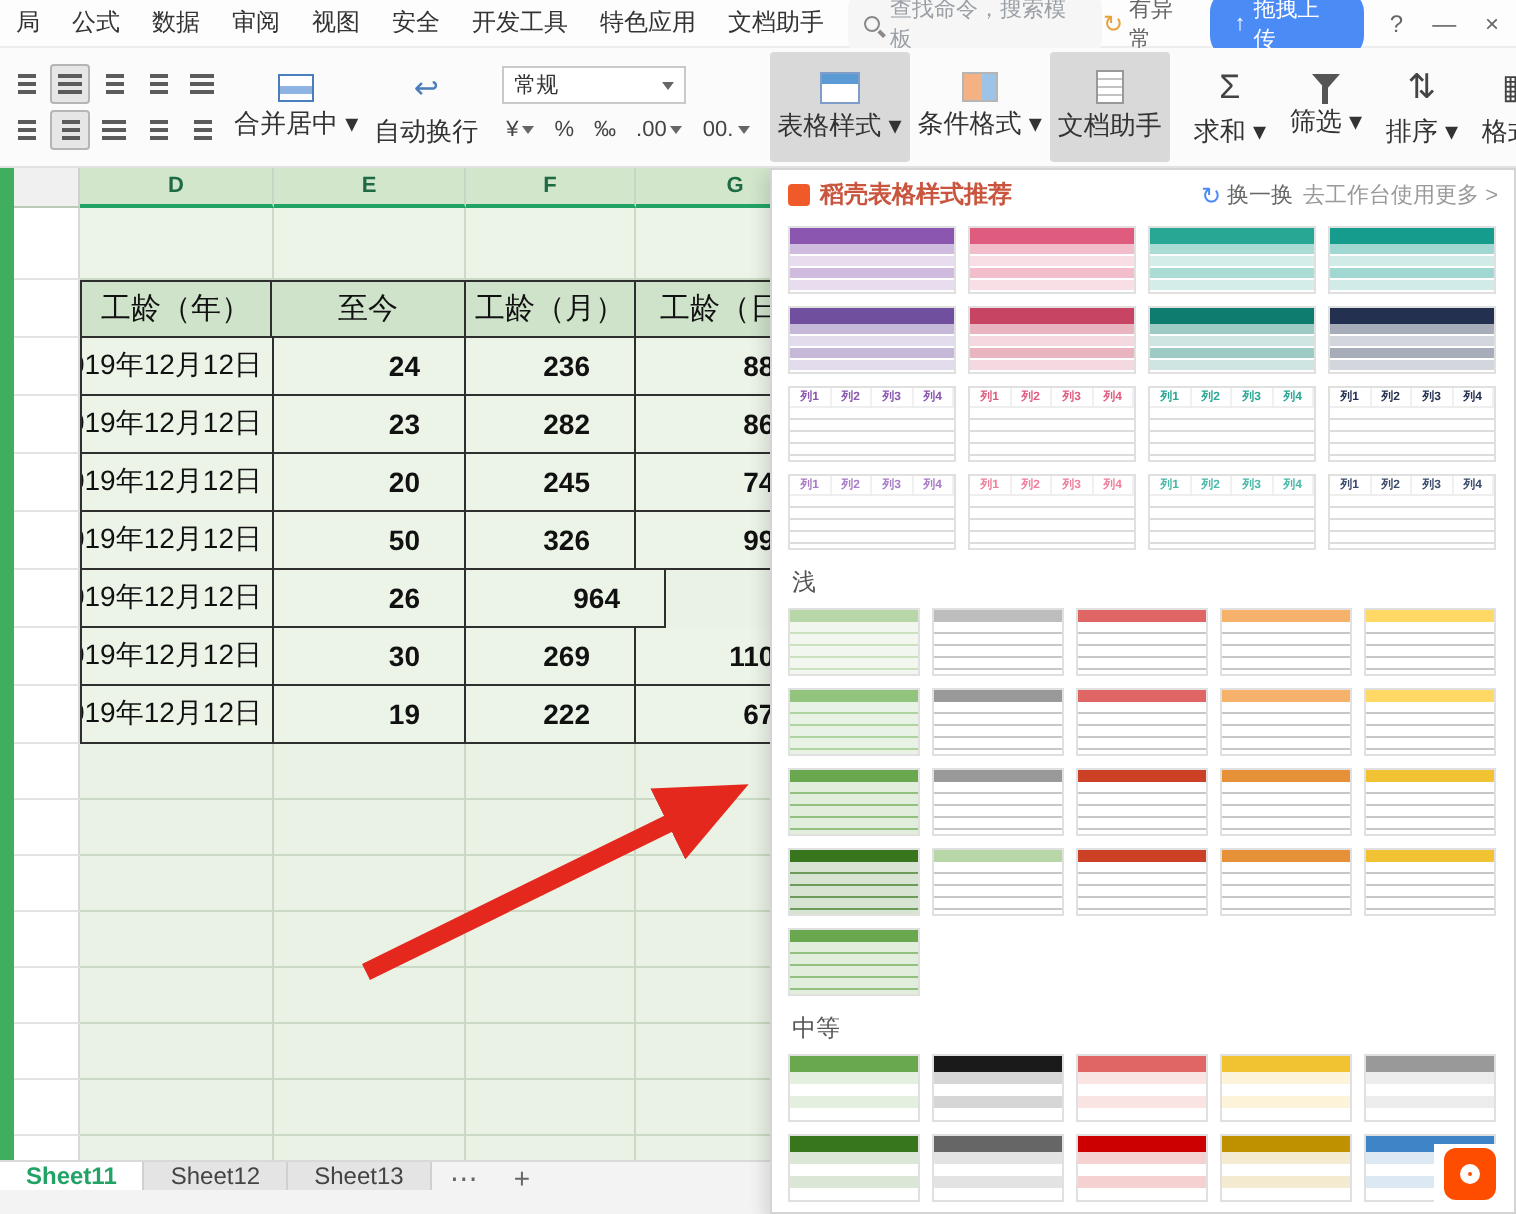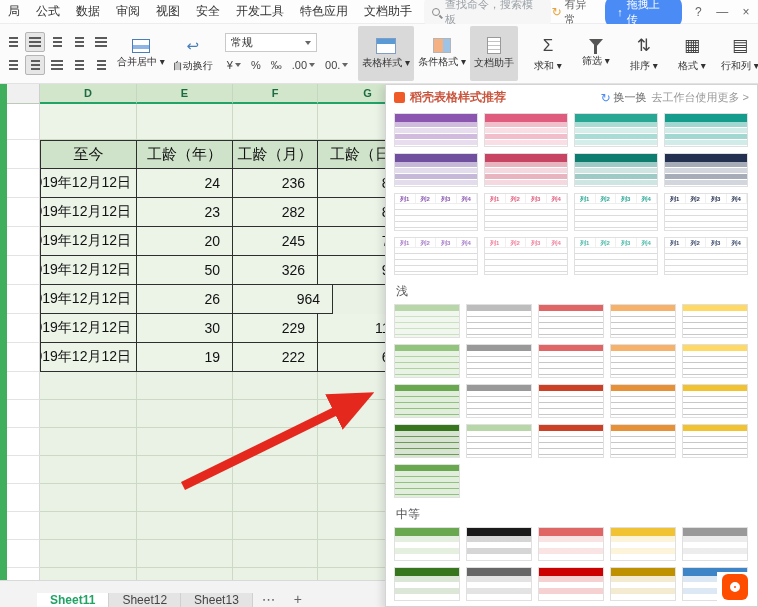--- a/index.html
+++ b/index.html
@@ -29,21 +29,21 @@
   .vsep{width:1px;background:#e4e4e4;margin:7px 3px;}
   .align-btn{width:20px;height:20px;border:1px solid transparent;display:flex;align-items:center;justify-content:center;border-radius:2px;}
   .align-btn.active{border-color:#b5b5b5;background:#e6e6e6;}
   .bars{width:12px;height:10px;background:repeating-linear-gradient(180deg,#5b5b5b 0 2px,transparent 2px 4px);}
   .bars.n{width:9px;}
   .bigrow{display:flex;align-items:stretch;}
   .bigbtn{display:flex;flex-direction:column;align-items:center;justify-content:center;min-width:48px;
     padding:2px 4px;gap:2px;color:#333;border-radius:2px;}
   .bigbtn.activebtn{background:#d9d9d9;}
   .bicon{height:22px;display:flex;align-items:center;justify-content:center;font-size:17px;color:#444;}
-  .blabel{font-size:10px;white-space:nowrap;color:#333;}
+  .blabel{font-size:13px;white-space:nowrap;color:#333;}
   .numfmt{width:92px;height:19px;border:1px solid #c9c9c9;background:#fff;font-size:11px;display:flex;
     align-items:center;padding:0 5px;justify-content:space-between;color:#333;}
   .caret{width:0;height:0;border-left:3px solid transparent;border-right:3px solid transparent;border-top:4px solid #666;}
   .numicons{display:flex;gap:6px;align-items:center;height:19px;}
   .numicon{font-size:11px;color:#444;display:flex;align-items:center;gap:2px;padding:1px 2px;}
   .icon-merge{width:18px;height:14px;border:1px solid #4a7ebb;background:linear-gradient(180deg,#fff 5px,#8db4e2 5px 9px,#fff 9px);}
   .icon-wrap{font-size:15px;color:#4a7ebb;}
   .icon-grid{width:18px;height:15px;border:1px solid #b5b5b5;
     background:linear-gradient(90deg,#f4b183 0 9px,#9dc3e6 9px),linear-gradient(180deg,#fff 0,#fff 100%);}
   .icon-table{width:20px;height:16px;border:1px solid #7f9ec7;
@@ -73,21 +73,21 @@
   .srow.filler .ecell{background:#eaf2e6;}
   .srow.thead{height:29px;}
   .srow.tdata{height:29px;}
   .hcell{background:#cfe2ca;border:1px solid #2e2e2e;font-size:15px;color:#111;
     display:flex;align-items:center;justify-content:center;white-space:nowrap;}
   .hcell + .hcell{border-left:none;}
   .dcell{background:#ecf4e8;border:1px solid #2e2e2e;border-top:none;font-size:14px;color:#111;
     display:flex;align-items:center;justify-content:flex-end;white-space:nowrap;}
   .dcell + .dcell{border-left:none;}
   .dcell.datecol{padding-right:5px;}
-  .dcell.numcol{padding-right:12px;}
+  .dcell.numcol{padding-right:22px;font-weight:bold;}
 
   
   .panel{position:absolute;left:385px;top:84px;width:373px;height:523px;background:#fff;
     border:1px solid #d4d4d4;box-shadow:-3px 3px 8px rgba(0,0,0,.12);z-index:10;
     display:flex;flex-direction:column;overflow:hidden;}
   .panel-head{height:25px;display:flex;align-items:center;padding:0 8px;gap:5px;flex-shrink:0;}
   .dk-icon{width:11px;height:11px;background:#f05a28;border-radius:2px;flex-shrink:0;}
   .panel-title{color:#c9553e;font-weight:bold;font-size:12px;white-space:nowrap;}
   .phspacer{flex:1;}
   .change{color:#666;font-size:11px;display:flex;gap:3px;align-items:center;white-space:nowrap;}
@@ -106,21 +106,21 @@
   .thumb.lt,.thumb.md{width:66px;height:34px;display:flex;flex-direction:column;background:#fff;}
   .lt-head{height:6px;flex-shrink:0;}
   .md-head{height:8px;flex-shrink:0;}
   .lt-body,.md-body{flex:1;}
 
   
   .arrow-svg{position:absolute;left:0;top:0;width:758px;height:607px;z-index:8;pointer-events:none;}
 
   
   .tabbar{position:absolute;left:0;bottom:0;width:385px;height:27px;background:#f3f3f3;
-    border-top:1px solid #d9d9d9;display:flex;align-items:flex-end;z-index:5;font-size:12px;padding-left:37px;}
+    border-top:1px solid #d9d9d9;display:flex;align-items:flex-start;z-index:5;font-size:12px;}
   .stab{padding:0 13px;display:flex;align-items:center;background:#e4e4e4;border-right:1px solid #d0d0d0;color:#444;white-space:nowrap;}
   .stab.active{background:#fff;color:#21a366;font-weight:bold;}
   .tab-extra{display:flex;align-items:center;padding:0 9px;color:#666;font-size:14px;}
 
   
   .watermark{position:absolute;right:5px;bottom:5px;z-index:30;display:flex;align-items:center;gap:5px;
     background:#fff;padding:2px 5px;}
   .wm-icon{width:26px;height:26px;border-radius:6px;background:#ff4d00;display:flex;align-items:center;justify-content:center;flex-shrink:0;}
   .wm-ring{width:10px;height:10px;border:4px solid #fff;border-radius:50%;}
   .wm-text{font-size:19px;font-weight:bold;white-space:nowrap;}
@@ -274,22 +274,22 @@
   <div id="sheet-rows">
       <div class="srow empty">
         <div class="scell ccol" style="width: 33px;"></div>
         <div class="scell ecell" style="width: 97px;"></div>
         <div class="scell ecell" style="width: 96px;"></div>
         <div class="scell ecell" style="width: 85px;"></div>
         <div class="scell ecell" style="width: 100px;"></div>
       </div>
       <div class="srow thead">
         <div class="scell ccol" style="width: 33px;"></div>
+        <div class="scell hcell" style="width: 96px;">工龄（年）</div>
         <div class="scell hcell" style="width: 97px;">至今</div>
-        <div class="scell hcell" style="width: 96px;">工龄（年）</div>
         <div class="scell hcell" style="width: 85px;">工龄（月）</div>
         <div class="scell hcell" style="width: 100px;">工龄（日）</div>
       </div>
       <div class="srow tdata">
         <div class="scell ccol" style="width: 33px;"></div>
         <div class="scell dcell datecol" style="width: 97px;">2019年12月12日</div>
         <div class="scell dcell numcol" style="width: 96px;">24</div>
         <div class="scell dcell numcol" style="width: 85px;">236</div>
         <div class="scell dcell numcol" style="width: 100px;">884</div>
       </div>
@@ -317,21 +317,21 @@
       <div class="srow tdata">
         <div class="scell ccol" style="width: 33px;"></div>
         <div class="scell dcell datecol" style="width: 97px;">2019年12月12日</div>
         <div class="scell dcell numcol" style="width: 96px;">26</div>
         <div class="scell dcell numcol" style="width: 100px;">964</div>
       </div>
       <div class="srow tdata">
         <div class="scell ccol" style="width: 33px;"></div>
         <div class="scell dcell datecol" style="width: 97px;">2019年12月12日</div>
         <div class="scell dcell numcol" style="width: 96px;">30</div>
-        <div class="scell dcell numcol" style="width: 85px;">229</div>
+        <div class="scell dcell numcol" style="width: 85px;">269</div>
         <div class="scell dcell numcol" style="width: 100px;">1104</div>
       </div>
       <div class="srow tdata">
         <div class="scell ccol" style="width: 33px;"></div>
         <div class="scell dcell datecol" style="width: 97px;">2019年12月12日</div>
         <div class="scell dcell numcol" style="width: 96px;">19</div>
         <div class="scell dcell numcol" style="width: 85px;">222</div>
         <div class="scell dcell numcol" style="width: 100px;">678</div>
       </div>
       <div class="srow filler">

